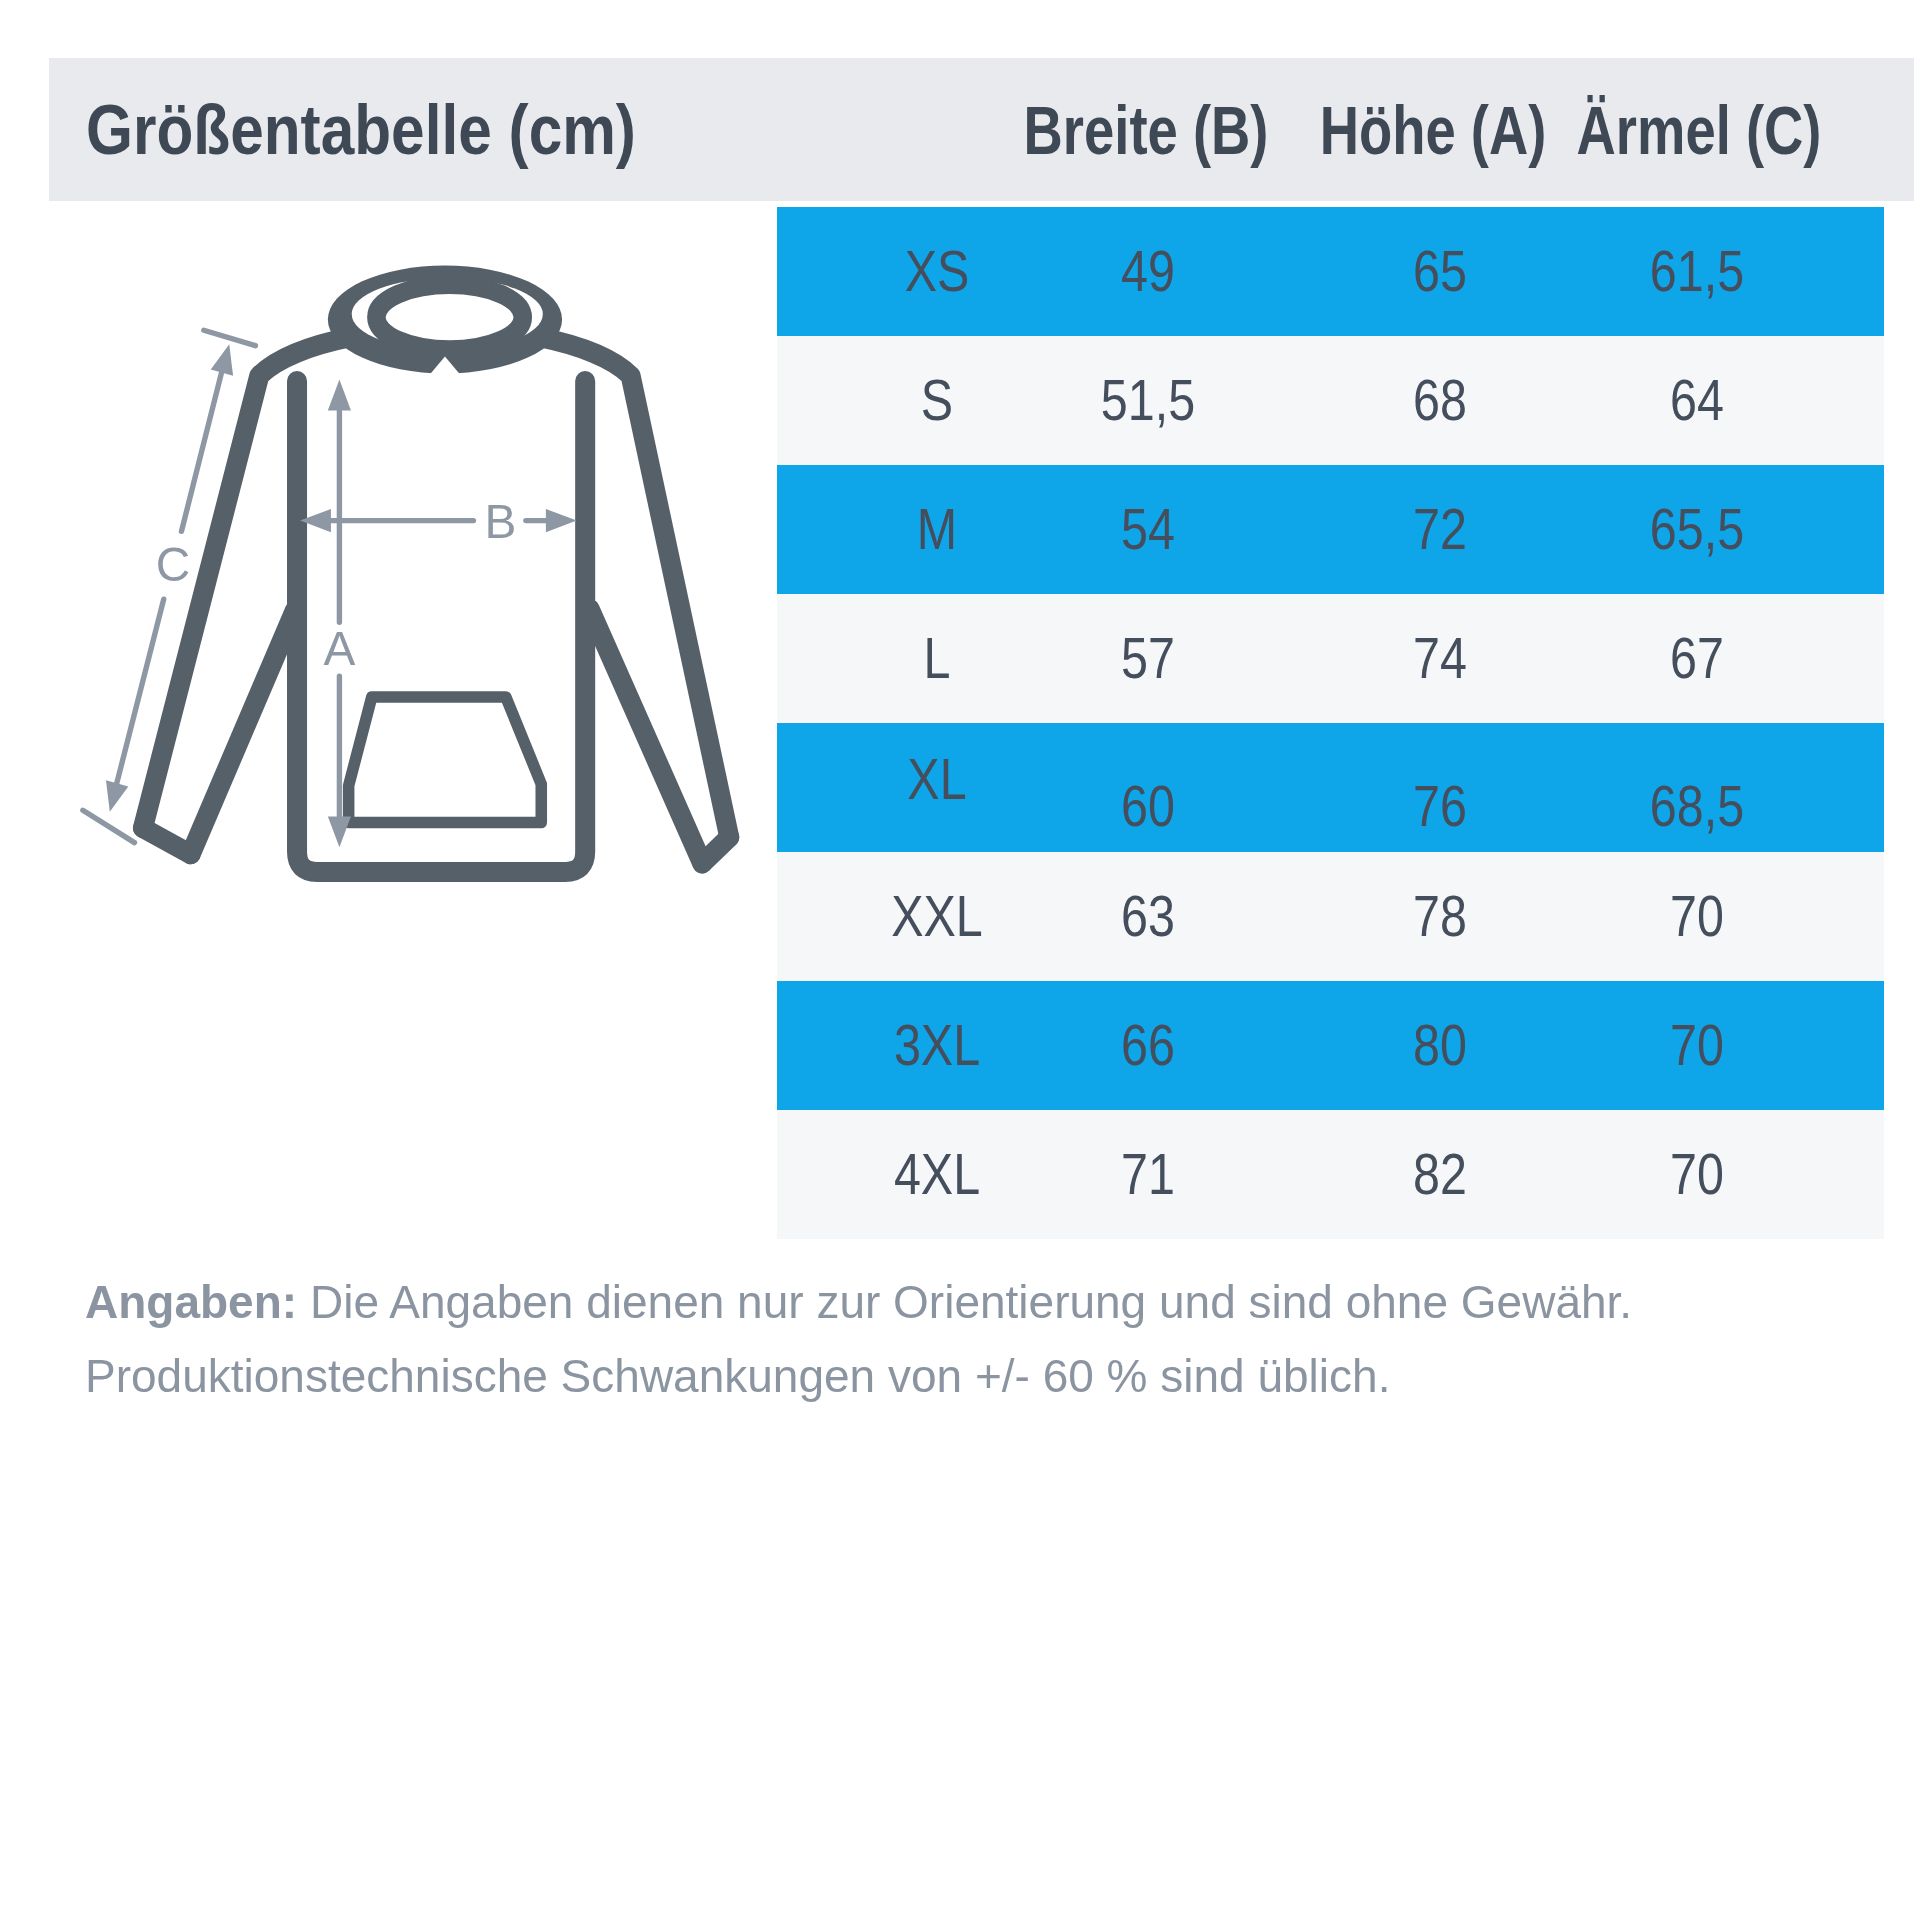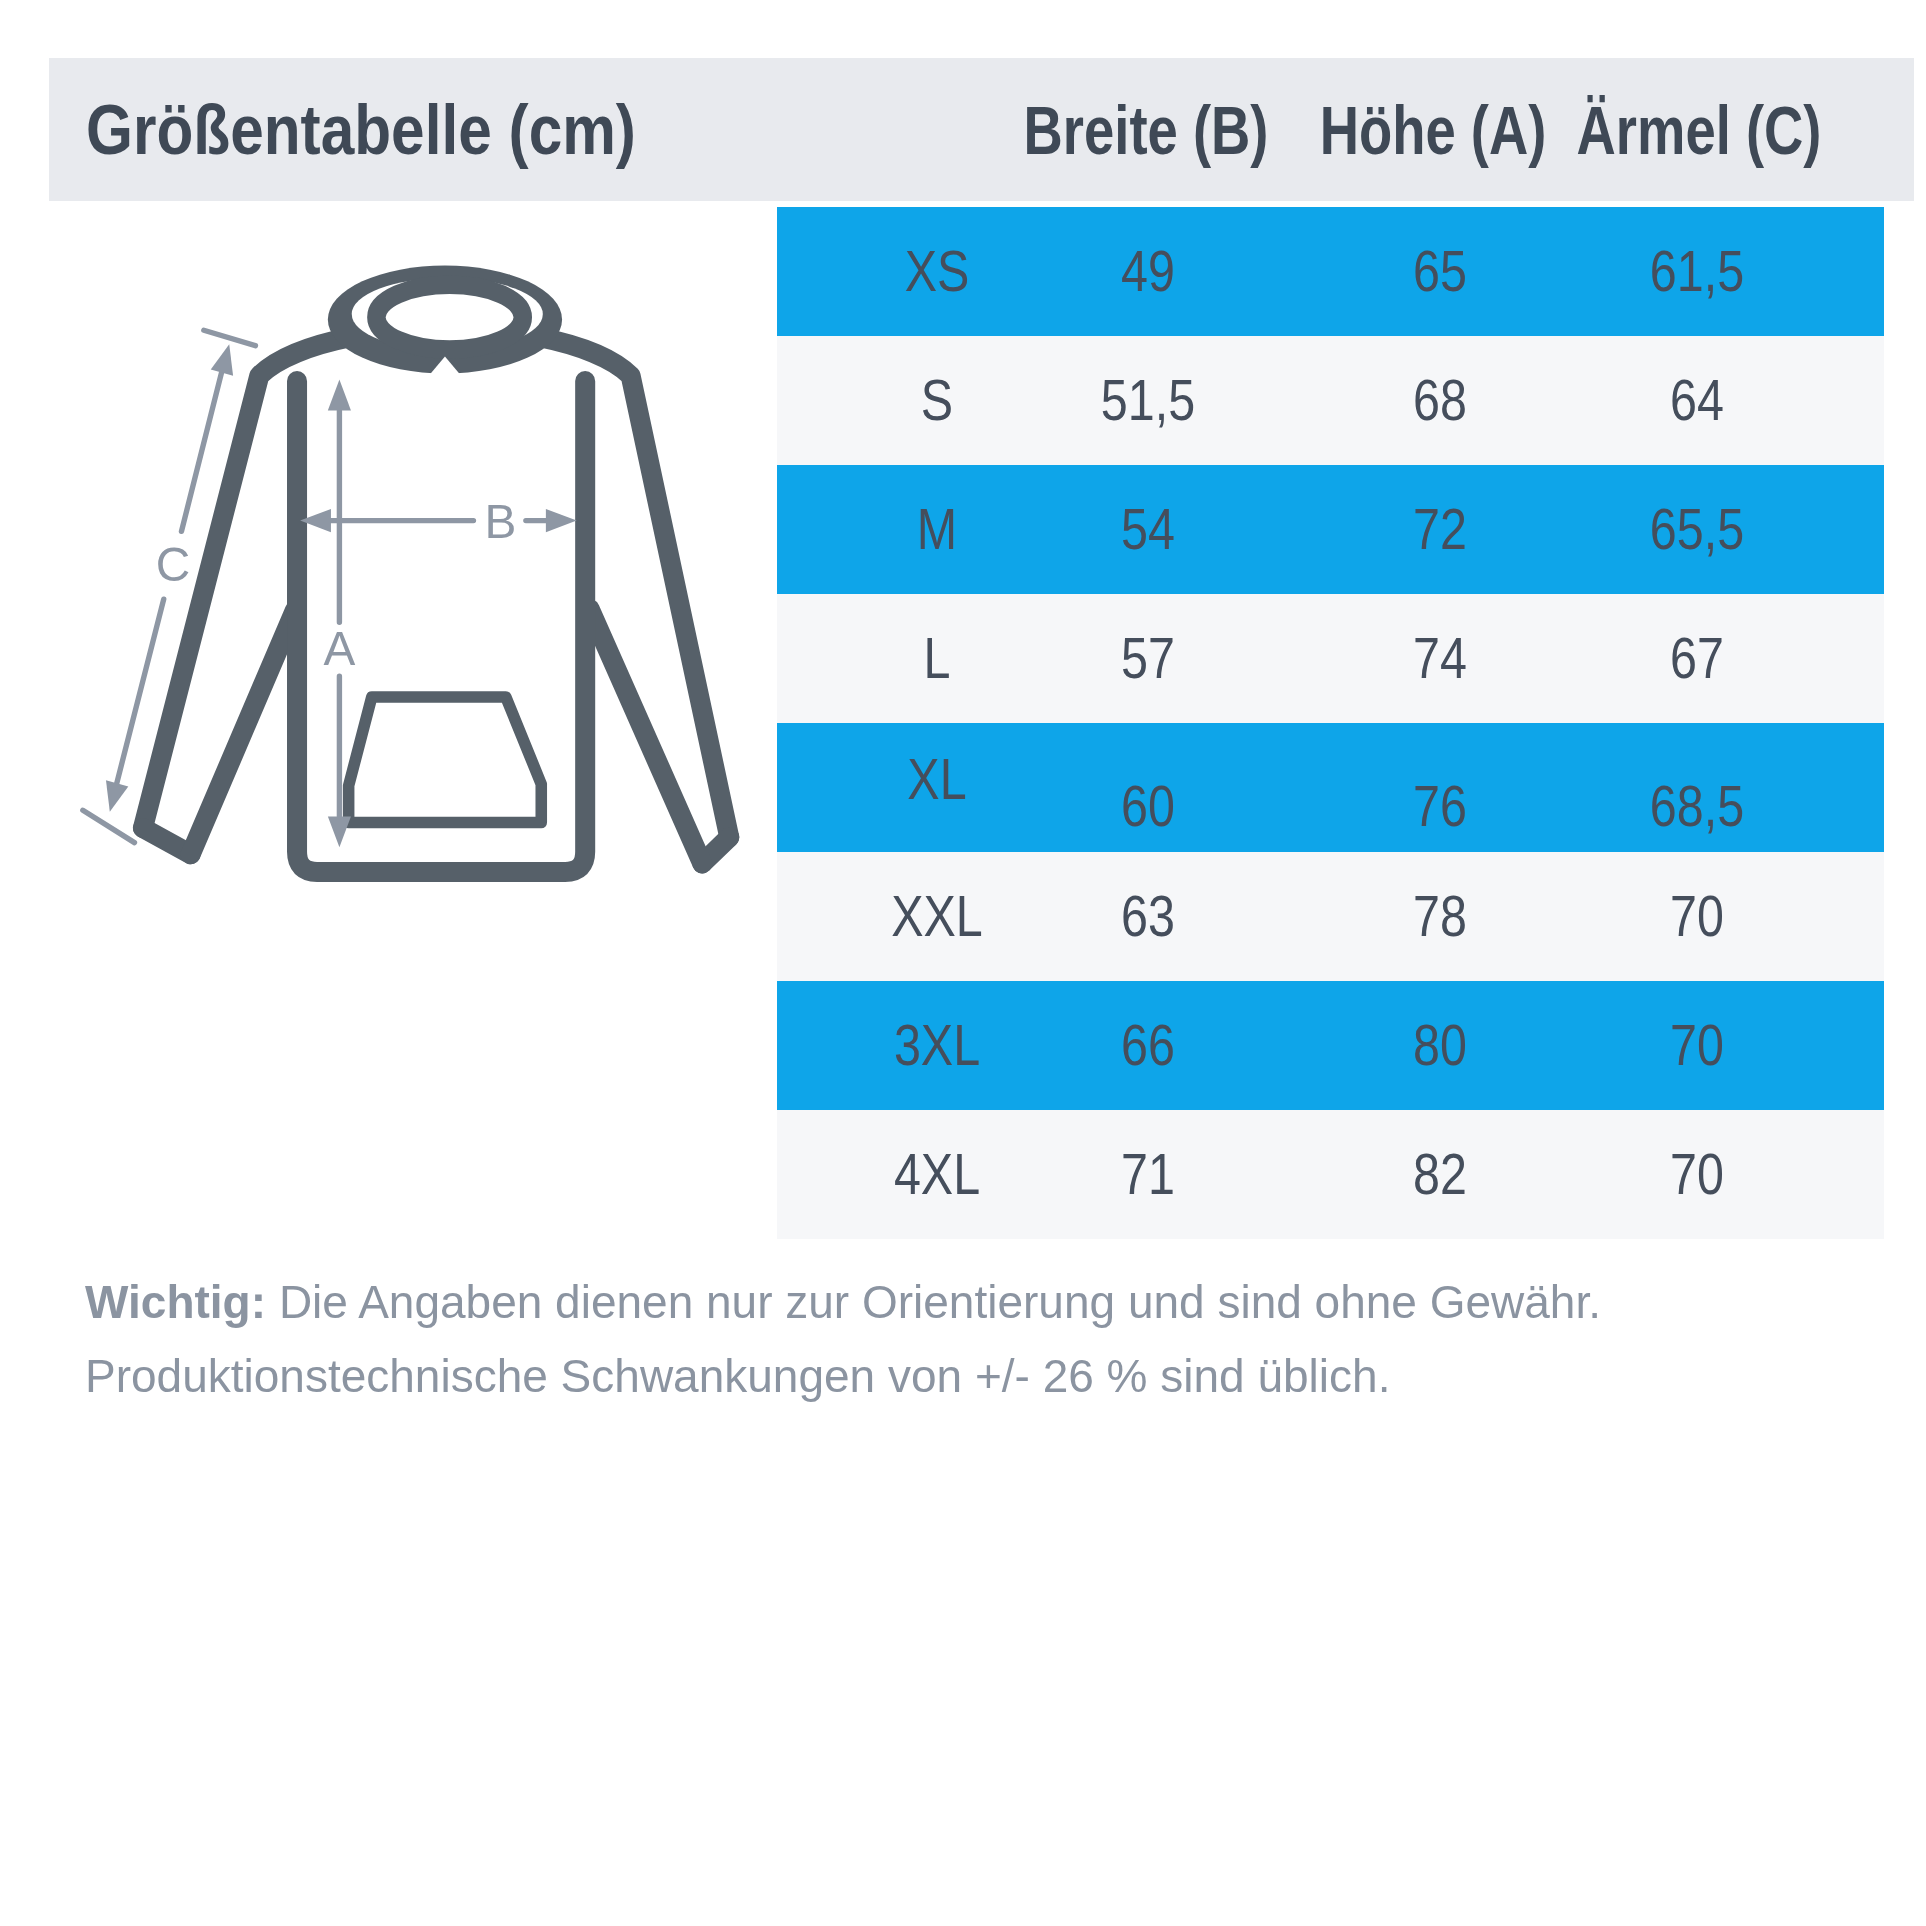--- a/index.html
+++ b/index.html
@@ -153,17 +153,17 @@
   <div class="row">
     <span class="cell c-size">4XL</span>
     <span class="cell c-b">71</span>
     <span class="cell c-a">82</span>
     <span class="cell c-c">70</span>
   </div>
 </div>
 
 <div class="note">
   <div>
-    <span class="note-bold">Wichtig:</span><span>Die Angaben dienen nur zur Orientierung und sind ohne Gewähr.</span>
+    <span class="note-bold">Angaben:</span><span>Die Angaben dienen nur zur Orientierung und sind ohne Gewähr.</span>
   </div>
-  <div>Produktionstechnische Schwankungen von +/- 26 % sind üblich.</div>
+  <div>Produktionstechnische Schwankungen von +/- 60 % sind üblich.</div>
 </div>
 
 
 </body></html>

